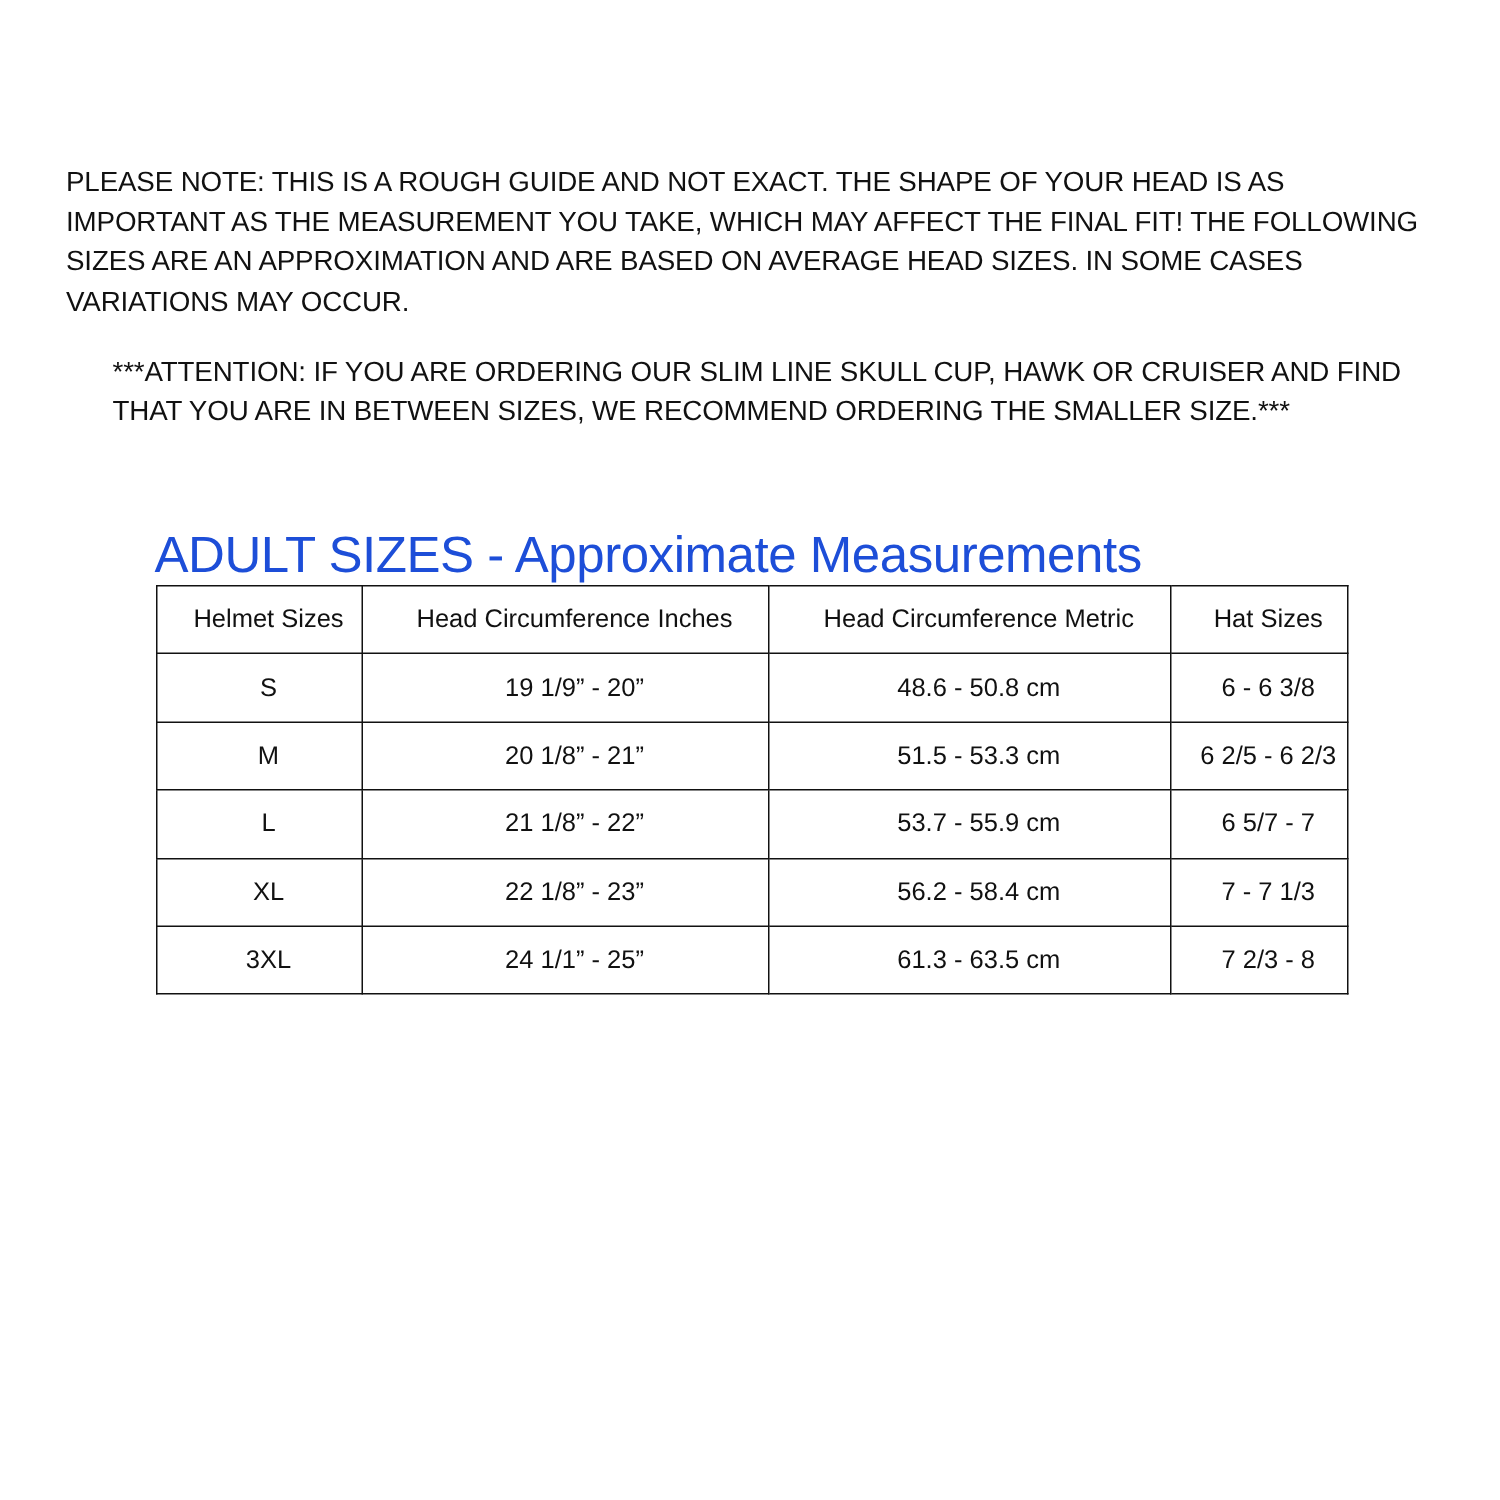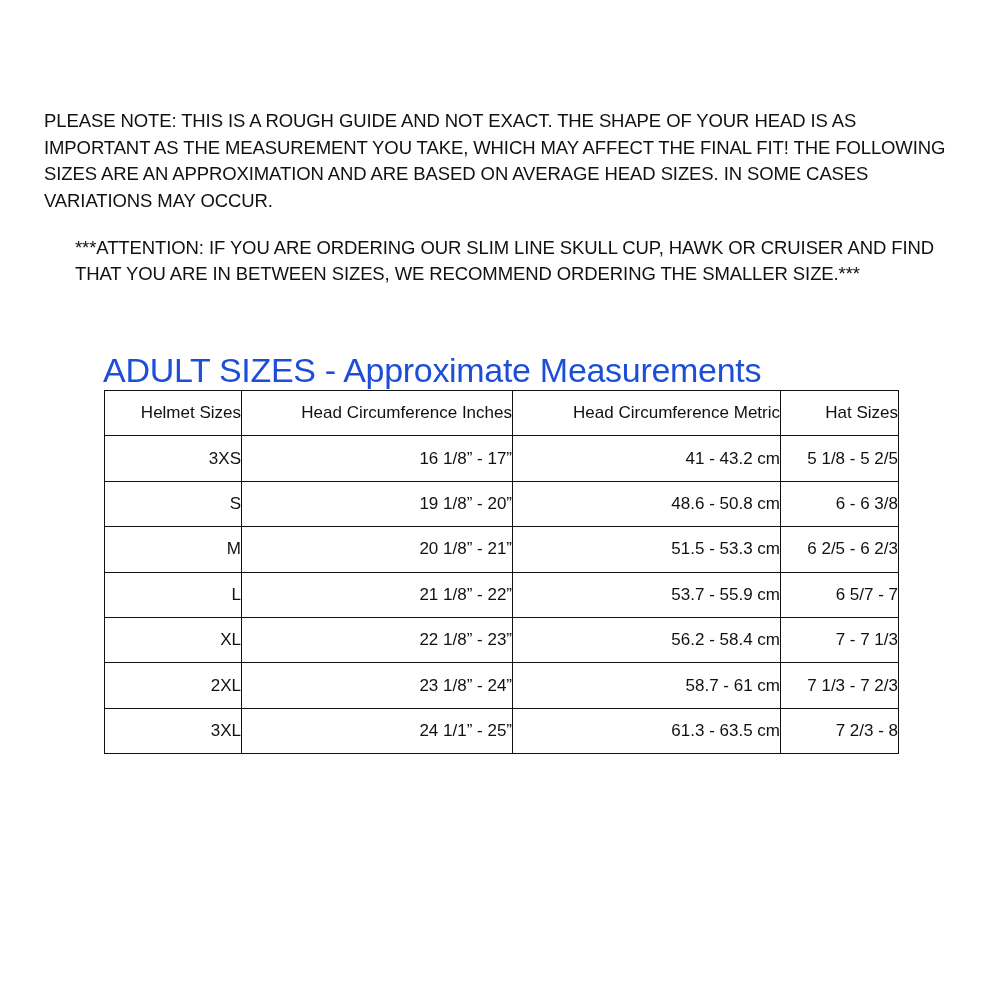--- a/index.html
+++ b/index.html
@@ -59,21 +59,21 @@
     width: 794px;
     border-collapse: collapse;
     table-layout: fixed;
   }
   table.size-table td,
   table.size-table th {
     border: 1.6px solid #111111;
     padding: 0 0 0 12px;
     height: 44.4px;
     font-size: 17px;
-    text-align: right;
+    text-align: center;
     color: #111111;
     font-weight: 400;
     vertical-align: middle;
     overflow: hidden;
     white-space: nowrap;
   }
   table.size-table th {
     font-weight: 400;
     font-size: 17px;
   }
@@ -110,28 +110,22 @@
     <thead>
       <tr>
         <th>Helmet Sizes</th>
         <th>Head Circumference Inches</th>
         <th>Head Circumference Metric</th>
         <th>Hat Sizes</th>
       </tr>
     </thead>
     <tbody>
       <tr>
-        <td>3XS</td>
-        <td>16 1/8” - 17”</td>
-        <td class="bold-cell">41 - 43.2 cm</td>
-        <td>5 1/8 - 5 2/5</td>
-      </tr>
-      <tr>
         <td>S</td>
-        <td>19 1/8” - 20”</td>
+        <td>19 1/9” - 20”</td>
         <td>48.6 - 50.8 cm</td>
         <td>6 - 6 3/8</td>
       </tr>
       <tr>
         <td>M</td>
         <td>20 1/8” - 21”</td>
         <td>51.5 - 53.3 cm</td>
         <td>6 2/5 - 6 2/3</td>
       </tr>
       <tr>
@@ -140,26 +134,20 @@
         <td>53.7 - 55.9 cm</td>
         <td>6 5/7 - 7</td>
       </tr>
       <tr>
         <td>XL</td>
         <td>22 1/8” - 23”</td>
         <td>56.2 - 58.4 cm</td>
         <td>7 - 7 1/3</td>
       </tr>
       <tr>
-        <td>2XL</td>
-        <td>23 1/8” - 24”</td>
-        <td>58.7 - 61 cm</td>
-        <td>7 1/3 - 7 2/3</td>
-      </tr>
-      <tr>
         <td>3XL</td>
         <td>24 1/1” - 25”</td>
         <td>61.3 - 63.5 cm</td>
         <td>7 2/3 - 8</td>
       </tr>
     </tbody>
   </table>
 
 </div>
 

